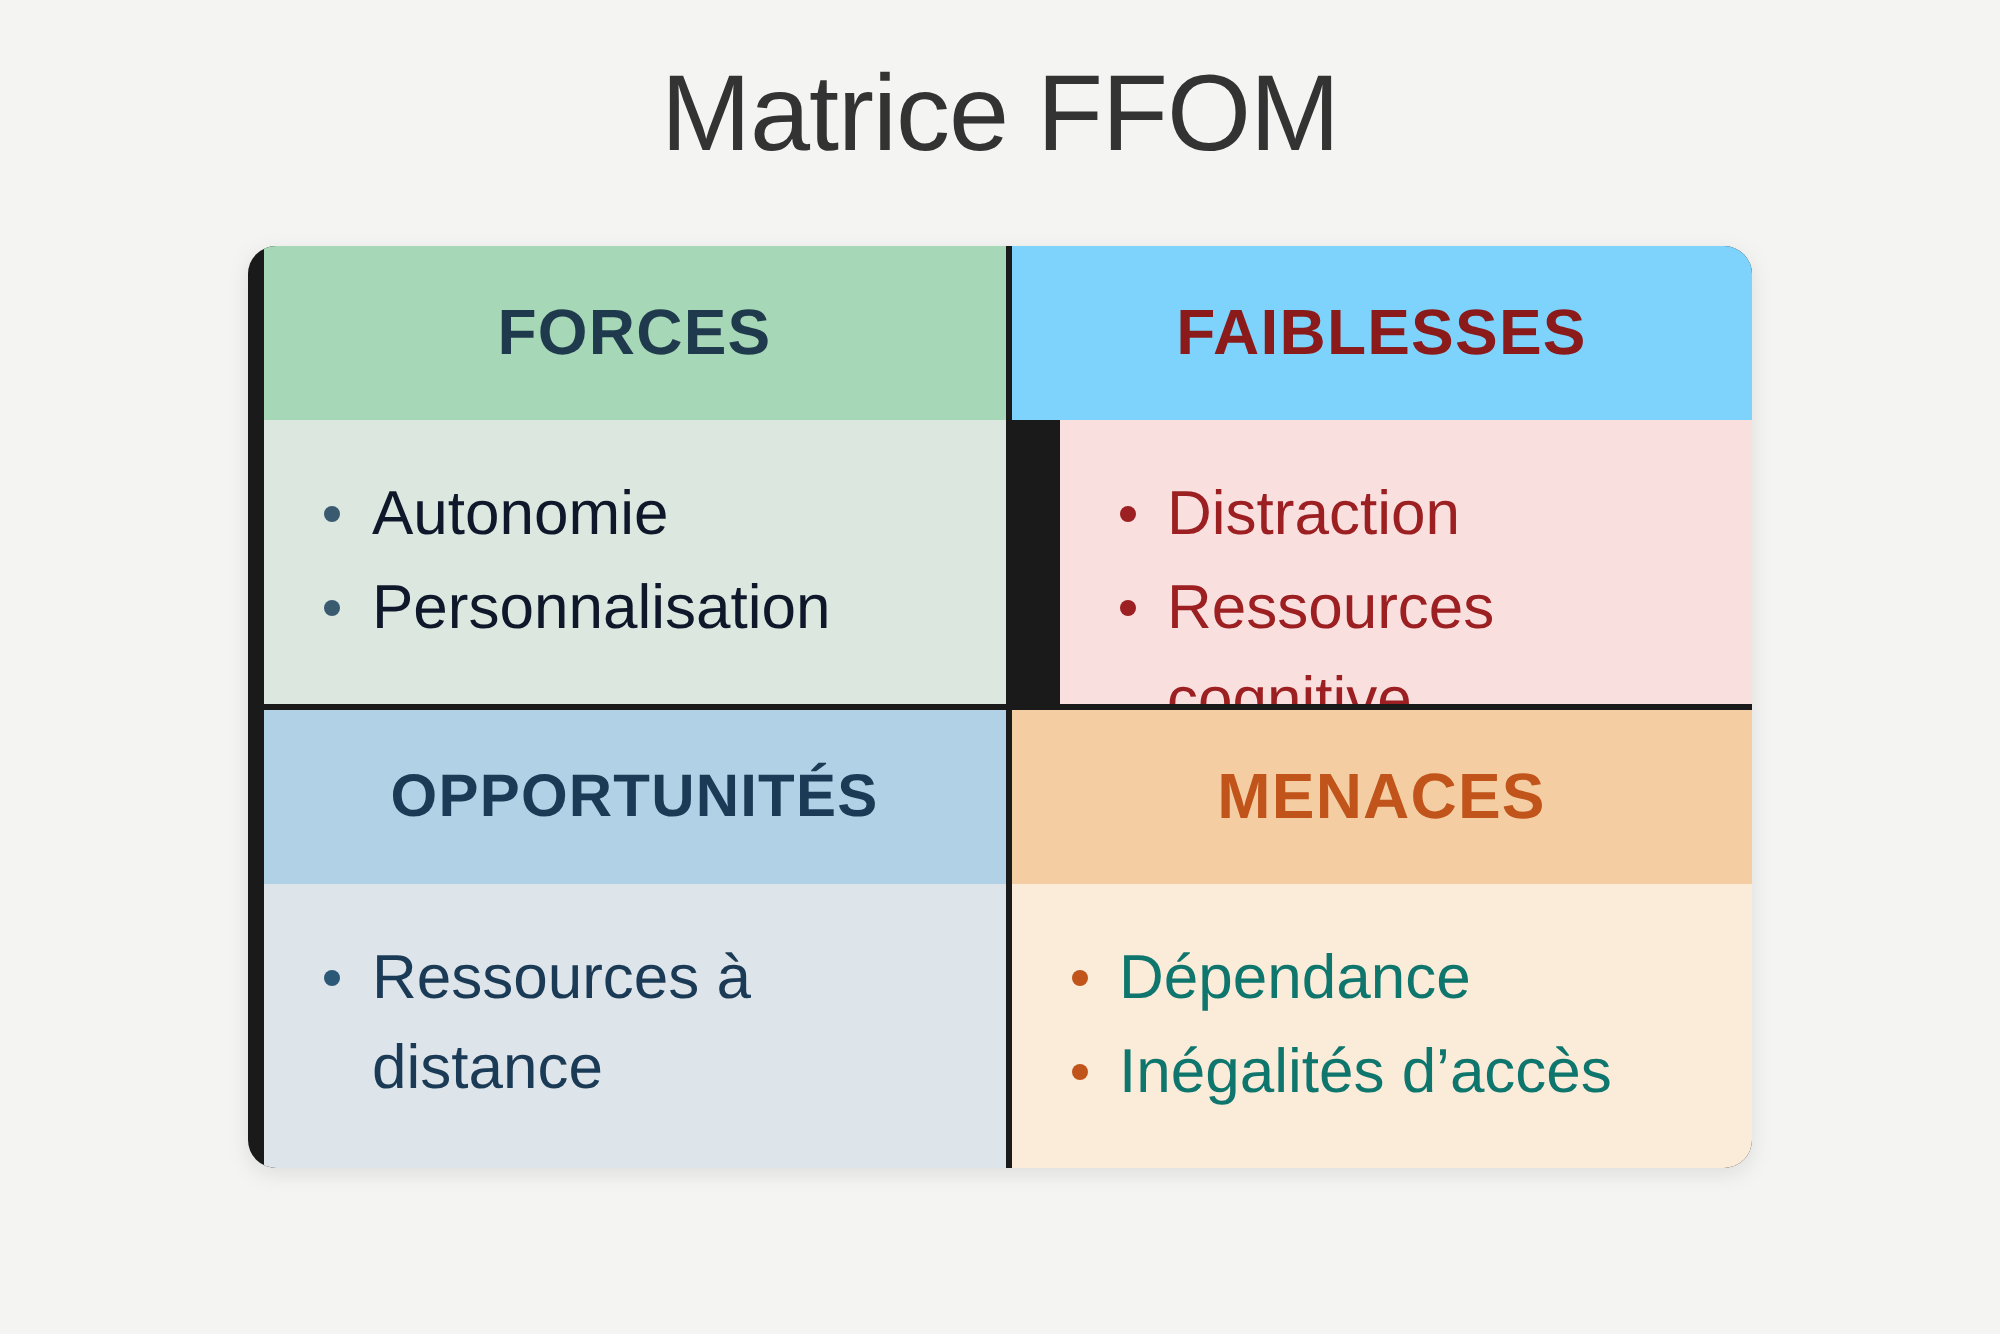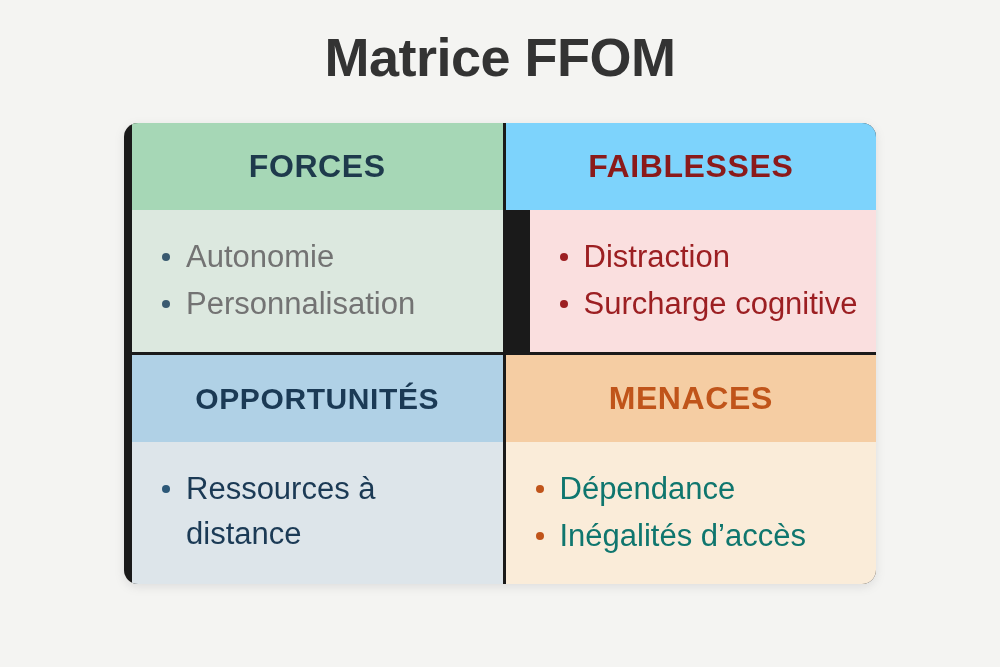--- a/index.html
+++ b/index.html
@@ -16,21 +16,21 @@
     position: relative;
   }
 
   #page-title {
     position: absolute;
     top: 28px;
     left: 0;
     width: 1000px;
     text-align: center;
     font-size: 54px;
-    font-weight: bold;
+    font-weight: normal;
     color: #333333;
     letter-spacing: -0.5px;
     line-height: 1.1;
   }
 
   #matrix {
     position: absolute;
     left: 124px;
     top: 123px;
     width: 752px;
@@ -85,21 +85,21 @@
     left: 2px;
     top: 19px;
     width: 8px;
     height: 8px;
     border-radius: 50%;
   }
 
   
   .q-forces .q-header { background: #a6d7b6; color: #1e3a4c; }
   .q-forces .q-body   { background: #dce8df; }
-  .q-forces .q-item   { color: #737373; }
+  .q-forces .q-item   { color: #0f172a; }
   .q-forces .bullet   { background: #3a5a70; }
 
   
   .q-faiblesses .q-header { background: #7dd3fc; color: #8b1a1a; }
   .q-faiblesses .q-body   { background: #fadfdf; margin-left: 24px; }
   .q-faiblesses .q-item   { color: #9c1f22; }
   .q-faiblesses .bullet   { background: #9c1f22; }
 
   
   .q-opportunites .q-header { background: #b0d1e6; color: #1b3a55; }
@@ -141,21 +141,21 @@
   <div class="quadrant q-faiblesses">
     <div class="q-header">FAIBLESSES</div>
     <div class="q-body">
       <ul class="q-list">
         <li class="q-item">
           <span class="bullet"></span>
           <span>Distraction</span>
         </li>
         <li class="q-item">
           <span class="bullet"></span>
-          <span>Surcharge cognitive</span>
+          <span>Ressources cognitive</span>
         </li>
       </ul>
     </div>
   </div>
 
   <div class="quadrant q-opportunites">
     <div class="q-header">OPPORTUNITÉS</div>
     <div class="q-body">
       <ul class="q-list">
         <li class="q-item">

